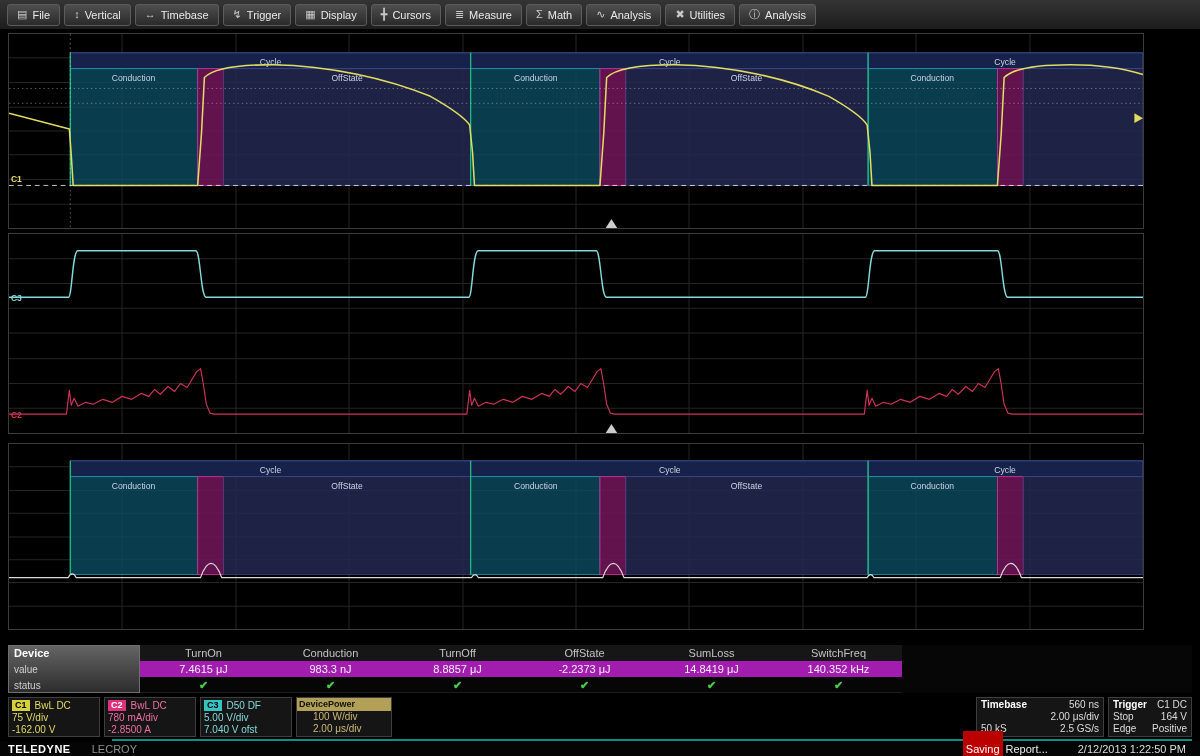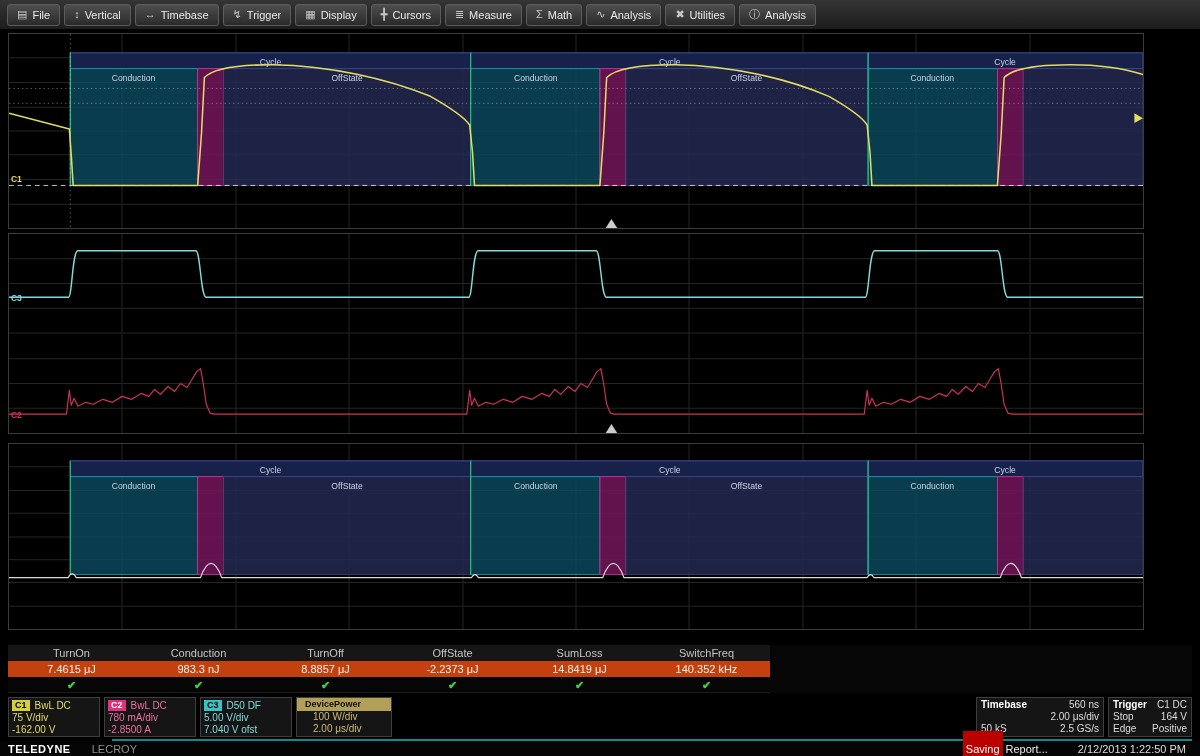--- a/index.html
+++ b/index.html
@@ -40,36 +40,36 @@
 
   
   .meas{position:absolute;left:8px;top:645px;width:1184px;height:48px;background:#060606;display:flex;font-size:11px}
   .mlabels{width:132px;background:linear-gradient(#646464,#2d2d2d);border:1px solid #6e6e6e;
     display:flex;flex-direction:column;justify-content:space-between;padding:1px 5px}
   .mlabels .ml1{color:#fff;font-weight:bold;font-size:11px}
   .mlabels .ml2{color:#cfcfcf;font-size:10px}
   .mcol{width:127px;display:flex;flex-direction:column;text-align:center;border-bottom:1px solid #1c1c1c}
   .mcol div{height:16px;line-height:16px}
   .mname{color:#c3c3c3;background:#161616}
-  .mval{color:#f2f2f2;background:#c2410c}
+  .mval{color:#f2f2f2;background:#a21caf}
   .mchk{color:#46cc46;font-weight:bold;font-size:11px}
   .mspacer{flex:1;background:#060606}
 
   
   .descbar{position:absolute;left:8px;top:697px;width:1184px;height:40px;background:#000}
   .dbox{position:absolute;top:0;height:40px;background:#151515;border:1px solid #3e3e3e;
     font-size:10px;padding:1px 3px;line-height:12px}
   .dbox .r1{display:flex;align-items:center;gap:5px;height:13px}
   .dbox .rr{text-align:left;height:12px}
   .tab{font-size:9px;font-weight:bold;padding:0 3px;color:#000;line-height:11px}
   #dc1{left:0;width:92px;color:#e3dc62} #dc1 .tab{background:#d6cf3a}
   #dc2{left:96px;width:92px;color:#ef6ea2} #dc2 .tab{background:#e0307e;color:#fff}
   #dc3{left:192px;width:92px;color:#82dada} #dc3 .tab{background:#35c4c4}
   #dpw{left:288px;width:96px;color:#cdb878;padding:0}
-  #dpw .phead{background:#b2a058;color:#111;font-weight:bold;font-size:9px;padding:0 8px;height:13px;line-height:13px}
+  #dpw .phead{background:#b2a058;color:#111;font-weight:bold;font-size:9px;padding:0 2px;height:13px;line-height:13px}
   #dpw .rr{padding:0 16px}
   .ibox{position:absolute;top:0;height:40px;background:#151515;border:1px solid #3e3e3e;
     font-size:10px;color:#ddd;padding:1px 4px;line-height:12px}
   #dtb{left:968px;width:128px}
   #dtg{left:1100px;width:84px}
   .irow{display:flex;justify-content:space-between;height:12px}
   .irow b{font-weight:bold;color:#fff}
 
   
   .statusline{position:absolute;top:739px;left:112px;width:1080px;height:2px;background:#0d8c8c}
@@ -210,20 +210,25 @@
         <text class="ovtext" x="353" y="45">OffState</text>
         <text class="ovtext" x="550" y="45">Conduction</text>
         <text class="ovtext" x="770" y="45">OffState</text>
         <text class="ovtext" x="964" y="45">Conduction</text>
       </g>
       <path class="wp" d="M0,135 H62 C64,130 68,130 70,135 H200 C207,116 215,116 222,135 H483 C485,131 488,131 490,135 H620 C627,116 635,116 642,135 H896 C898,131 901,131 903,135 H1035 C1042,116 1050,116 1057,135 H1184"></path>
     </svg>
   </div>
 
   <div class="meas">
+    <div class="mlabels">
+      <div class="ml1">Device</div>
+      <div class="ml2">value</div>
+      <div class="ml2">status</div>
+    </div>
     <div class="mcol">
       <div class="mname">TurnOn</div>
       <div class="mval">7.4615 μJ</div>
       <div class="mchk">✔</div>
     </div>
     <div class="mcol">
       <div class="mname">Conduction</div>
       <div class="mval">983.3 nJ</div>
       <div class="mchk">✔</div>
     </div>

